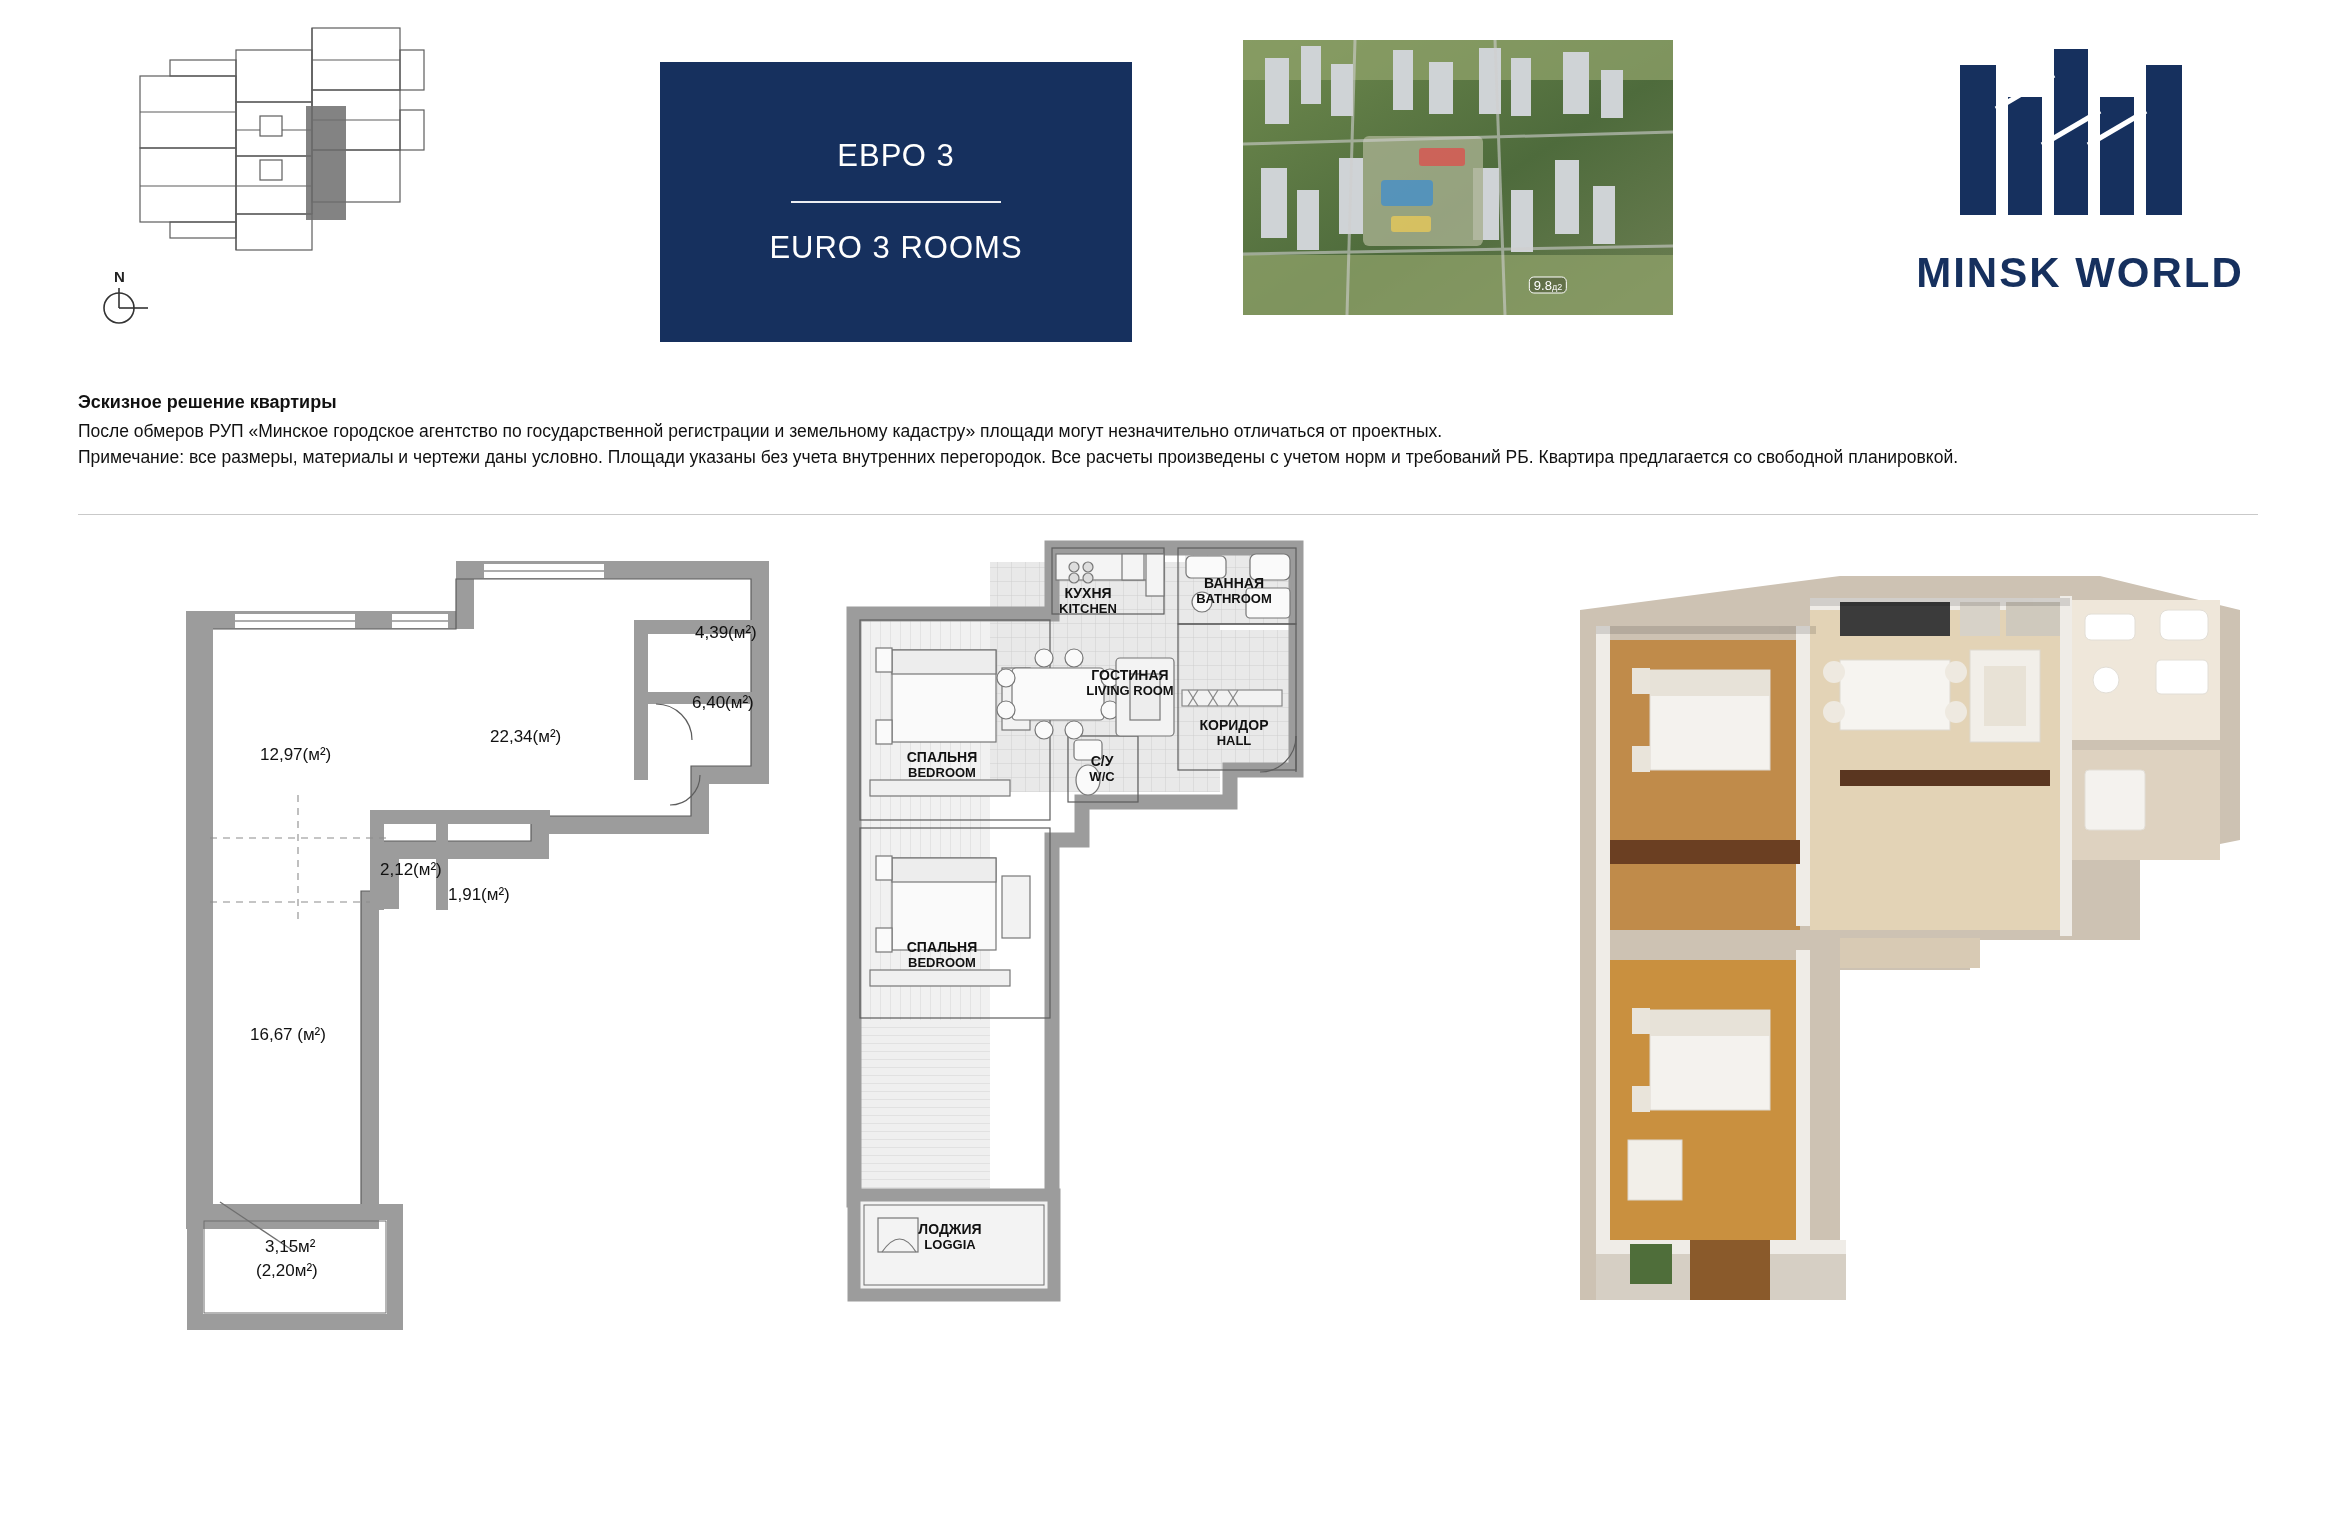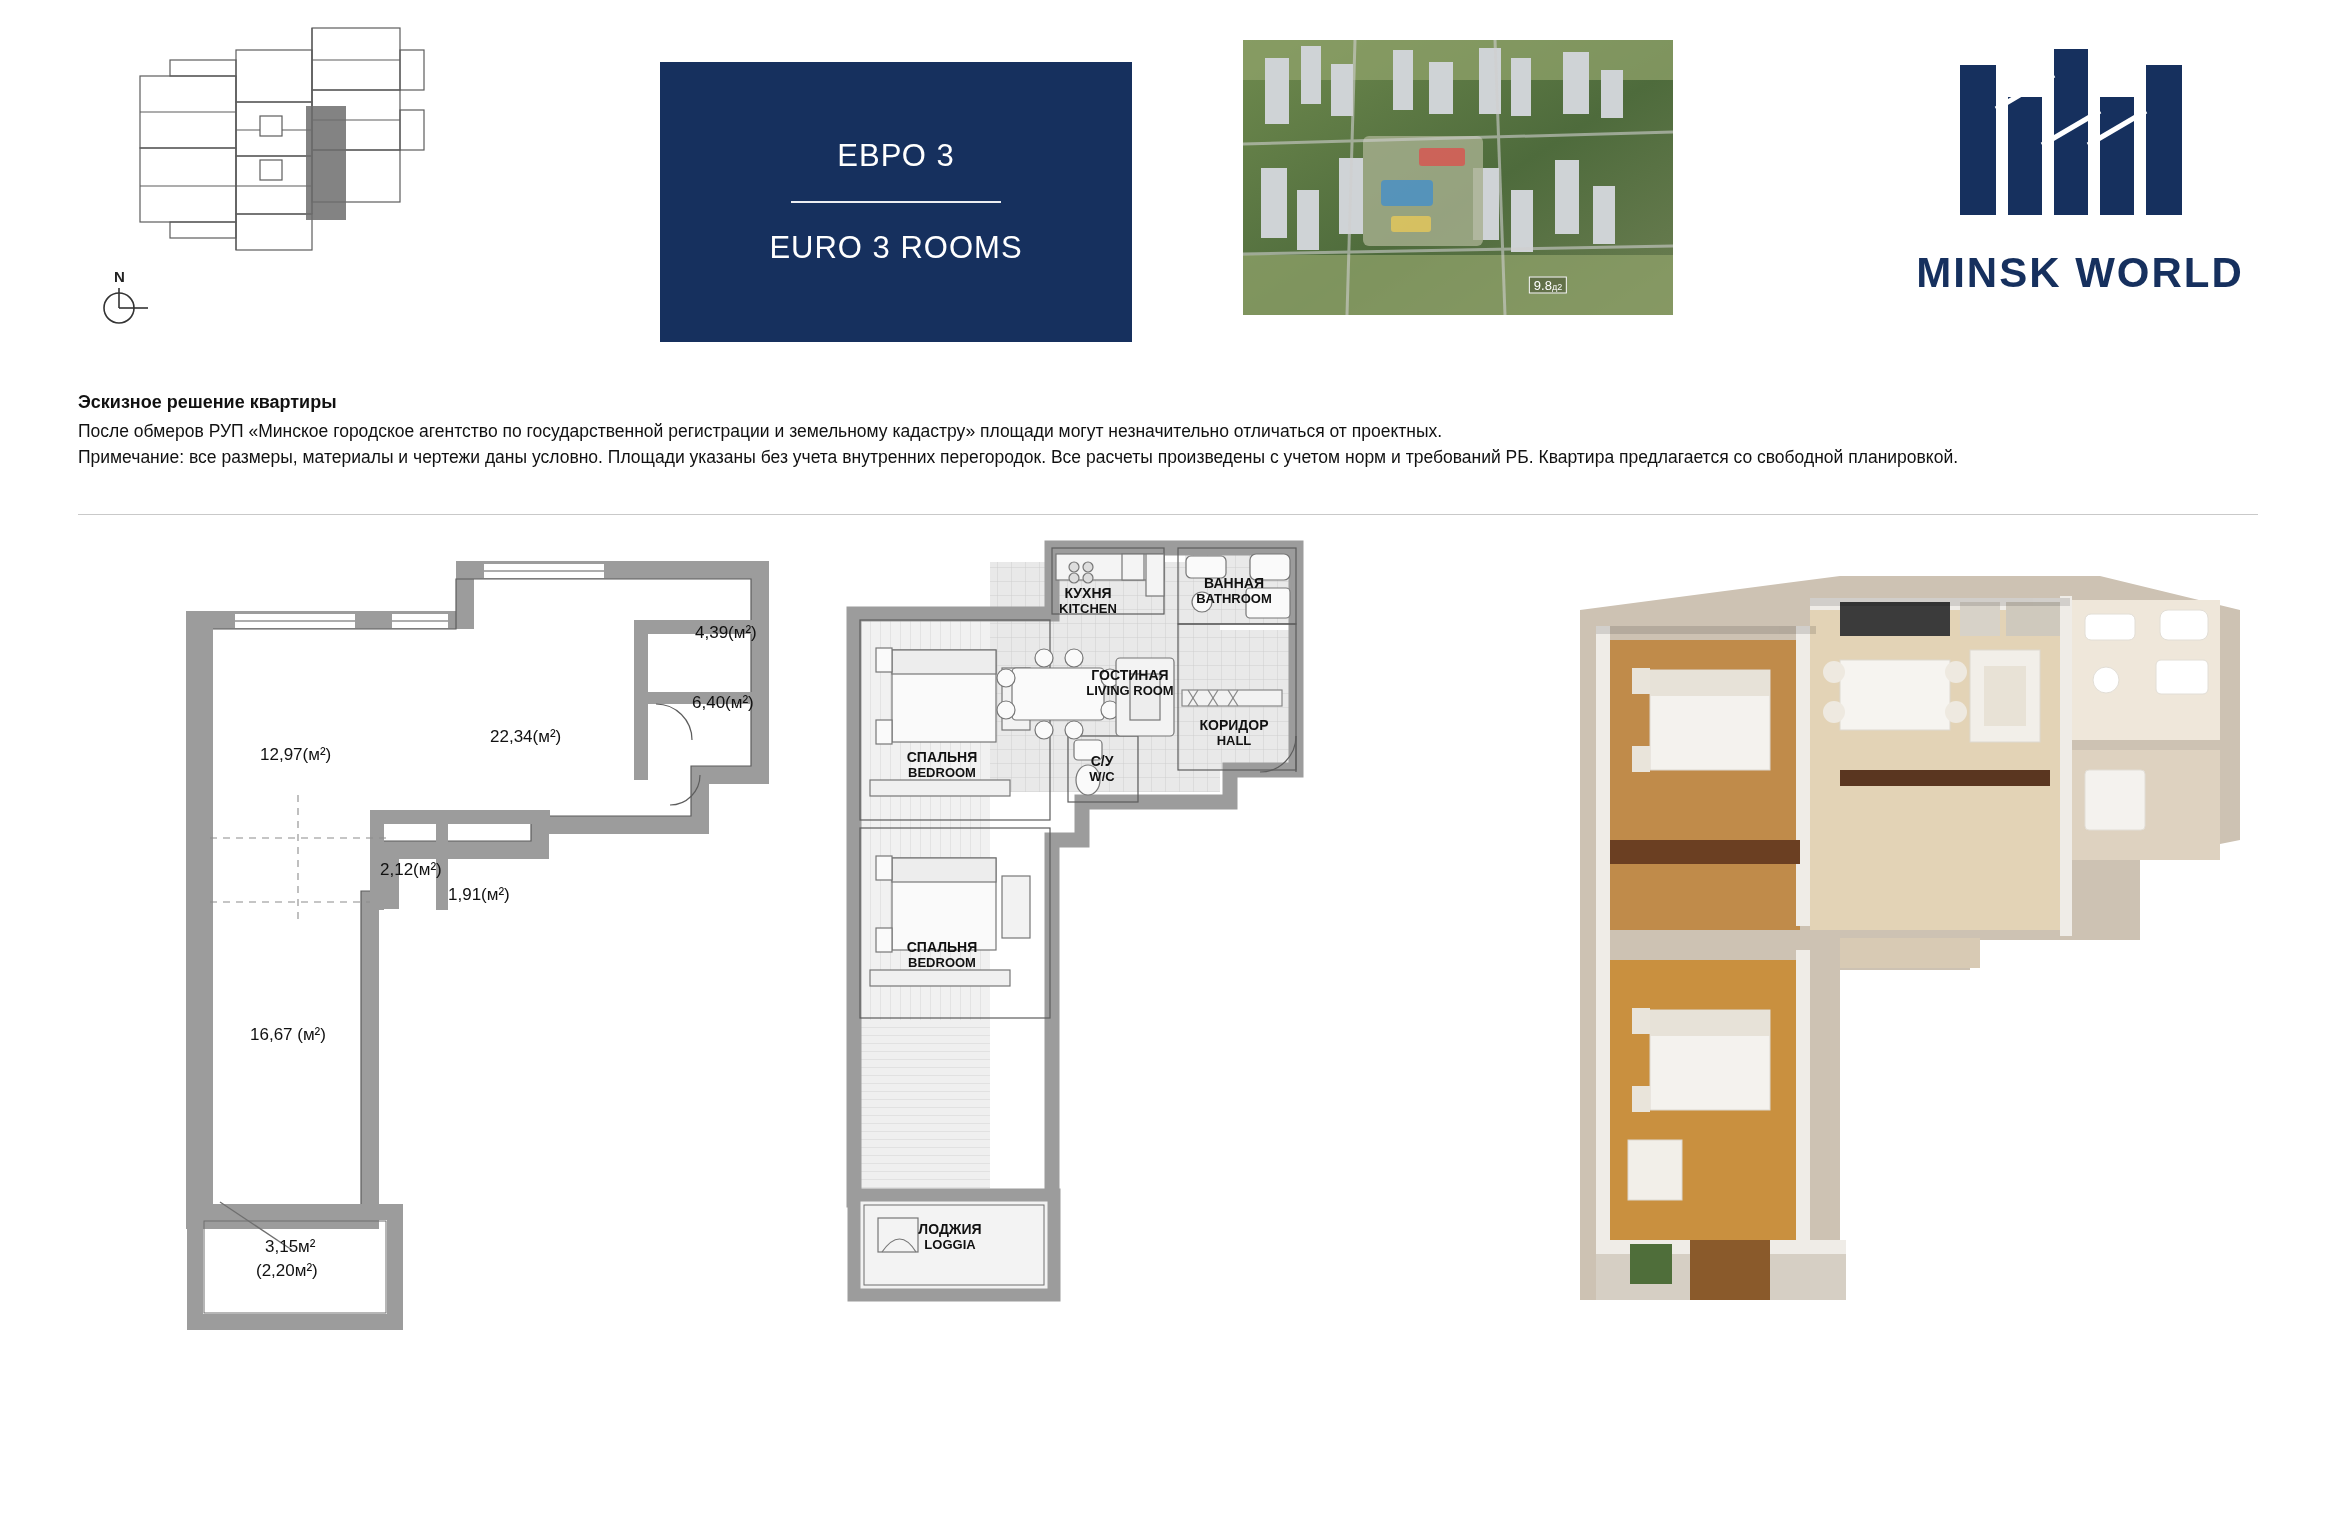--- a/index.html
+++ b/index.html
@@ -30,21 +30,21 @@
   .titlebox .t1{font-size:31px;letter-spacing:1px;}
   .titlebox .rule{width:210px;height:2px;background:#ffffff;margin:27px 0;opacity:.92;}
   .titlebox .t2{font-size:31px;letter-spacing:1px;}
 
   .aerial{
     position:absolute;left:1243px;top:40px;width:430px;height:275px;
     overflow:hidden;background:#4c6b3a;
   }
   .aerial .tagcircle{
     position:absolute;left:305px;top:245px;transform:translate(-50%,-50%);
-    border:1px solid #fff;border-radius:0;padding:0 4px;
+    border:1px solid #fff;border-radius:5px;padding:0 4px;
     font-size:13px;color:#fff;background:rgba(0,0,0,.25);
   }
 
   .brand{position:absolute;left:1880px;top:35px;width:400px;height:290px;text-align:center;}
   .brand .mw{margin:0 auto;}
   .brand .brandname{
     margin-top:20px;font-size:42px;letter-spacing:2px;color:#16305e;font-weight:700;
   }
 
   

